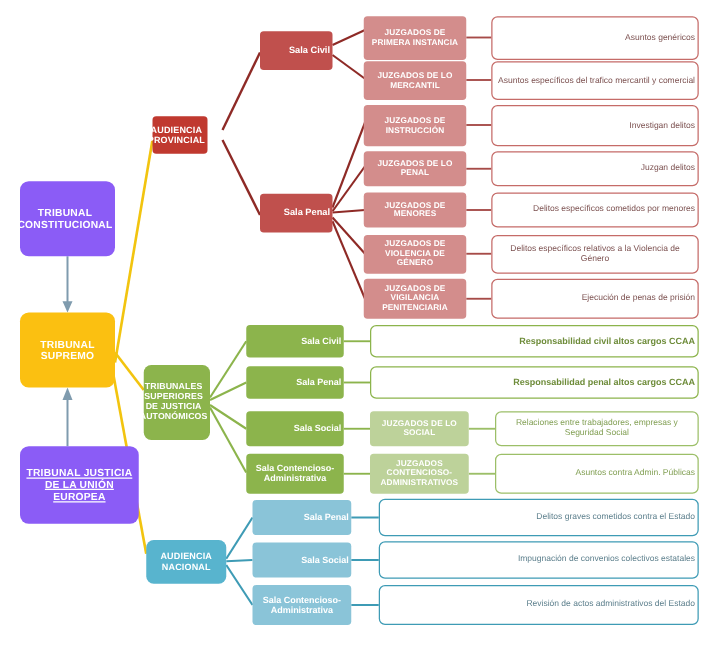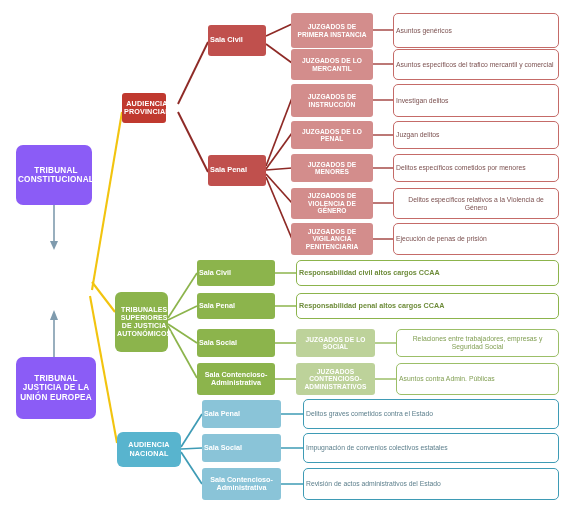--- a/index.html
+++ b/index.html
@@ -20,21 +20,21 @@
     left: 0; top: 0;
     width: 567px;
     height: 530px;
     pointer-events: none;
   }
   .node {
     position: absolute;
     box-sizing: border-box;
     display: flex;
     align-items: center;
-    justify-content: flex-start;
+    justify-content: flex-end;
     text-align: center;
     border-radius: 5px;
     line-height: 1.12;
     z-index: 3;
     padding: 1px 2px;
   }
 
   
   .root-red {
     background: #8b5cf6;
@@ -190,22 +190,25 @@
 
     <line x1="281" y1="414" x2="303" y2="414" stroke="#3E9BB5" stroke-width="1.5"></line>
     <line x1="281" y1="448" x2="303" y2="448" stroke="#3E9BB5" stroke-width="1.5"></line>
     <line x1="281" y1="484" x2="303" y2="484" stroke="#3E9BB5" stroke-width="1.5"></line>
   </svg>
 
   <div class="node root-red" style="left:16px; top:145px; width:76px; height:60px;">
     <span>TRIBUNAL CONSTITUCIONAL</span>
   </div>
 
-
-  <div class="node root-red" style="left:16px; top:357px; width:80px; height:62px;">
+  <div class="node root-yellow" style="left:16px; top:250px; width:76px; height:60px;">
+    <span>TRIBUNAL SUPREMO</span>
+  </div>
+
+  <div class="node root-red" style="left:16px; top:357px; width:95px; height:62px;text-decoration:underline;">
     <span>TRIBUNAL JUSTICIA DE LA UNIÓN EUROPEA</span>
   </div>
 
   <div class="node head-red" style="left:122px; top:93px; width:44px; height:30px;">
     <span>AUDIENCIA PROVINCIAL</span>
   </div>
 
   <div class="node head-green" style="left:115px; top:292px; width:53px; height:60px;">
     <span>TRIBUNALES SUPERIORES DE JUSTICIA AUTONÓMICOS</span>
   </div>

